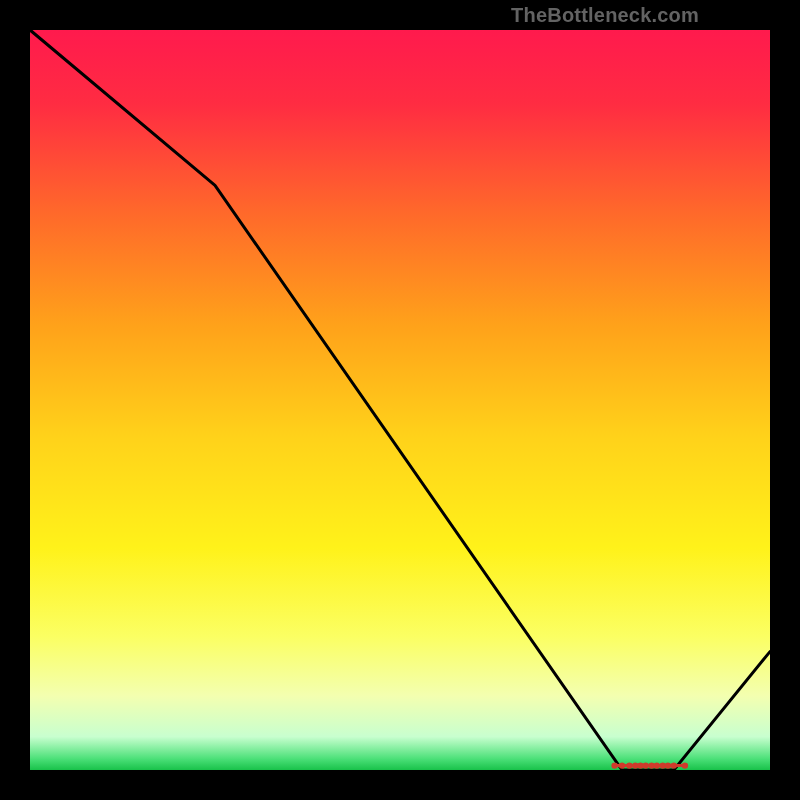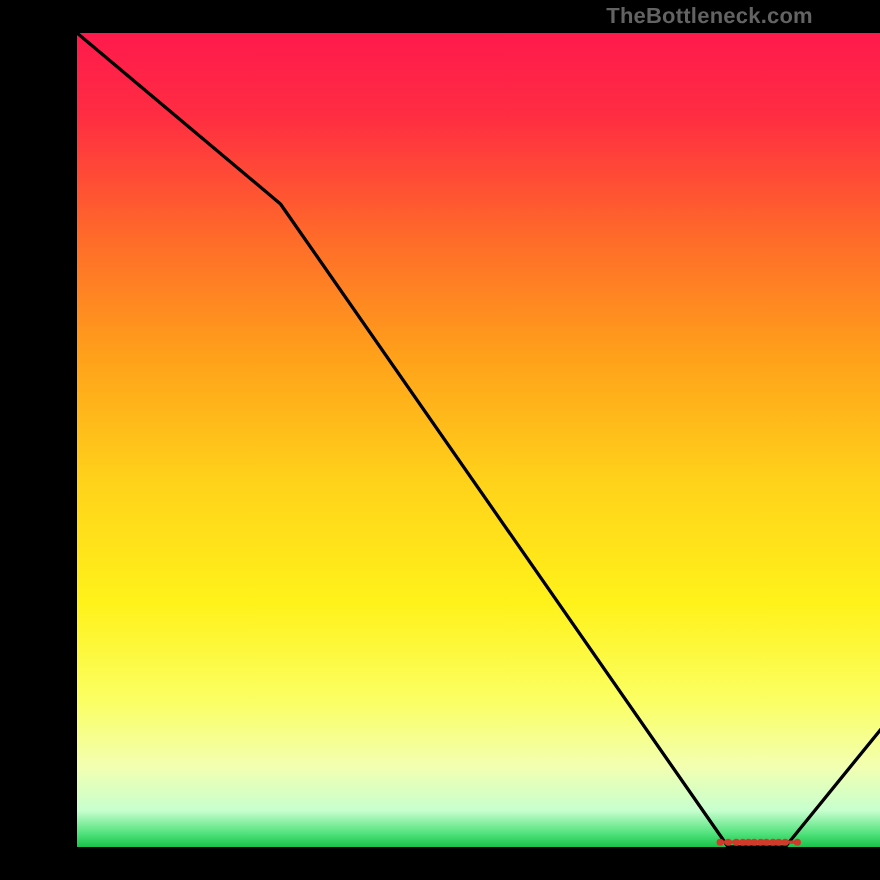--- a/index.html
+++ b/index.html
@@ -7,21 +7,20 @@
     padding: 0;
     width: 800px;
     height: 800px;
     background: #000;
     overflow: hidden;
   }
   .stage {
     position: relative;
     width: 711px;
     height: 800px;
-    padding-left: 40px;
   }
   svg {
     display: block;
   }
   .watermark {
     position: absolute;
     top: 4px;
     right: 12px;
     font-family: Arial, Helvetica, sans-serif;
     font-size: 20px;

